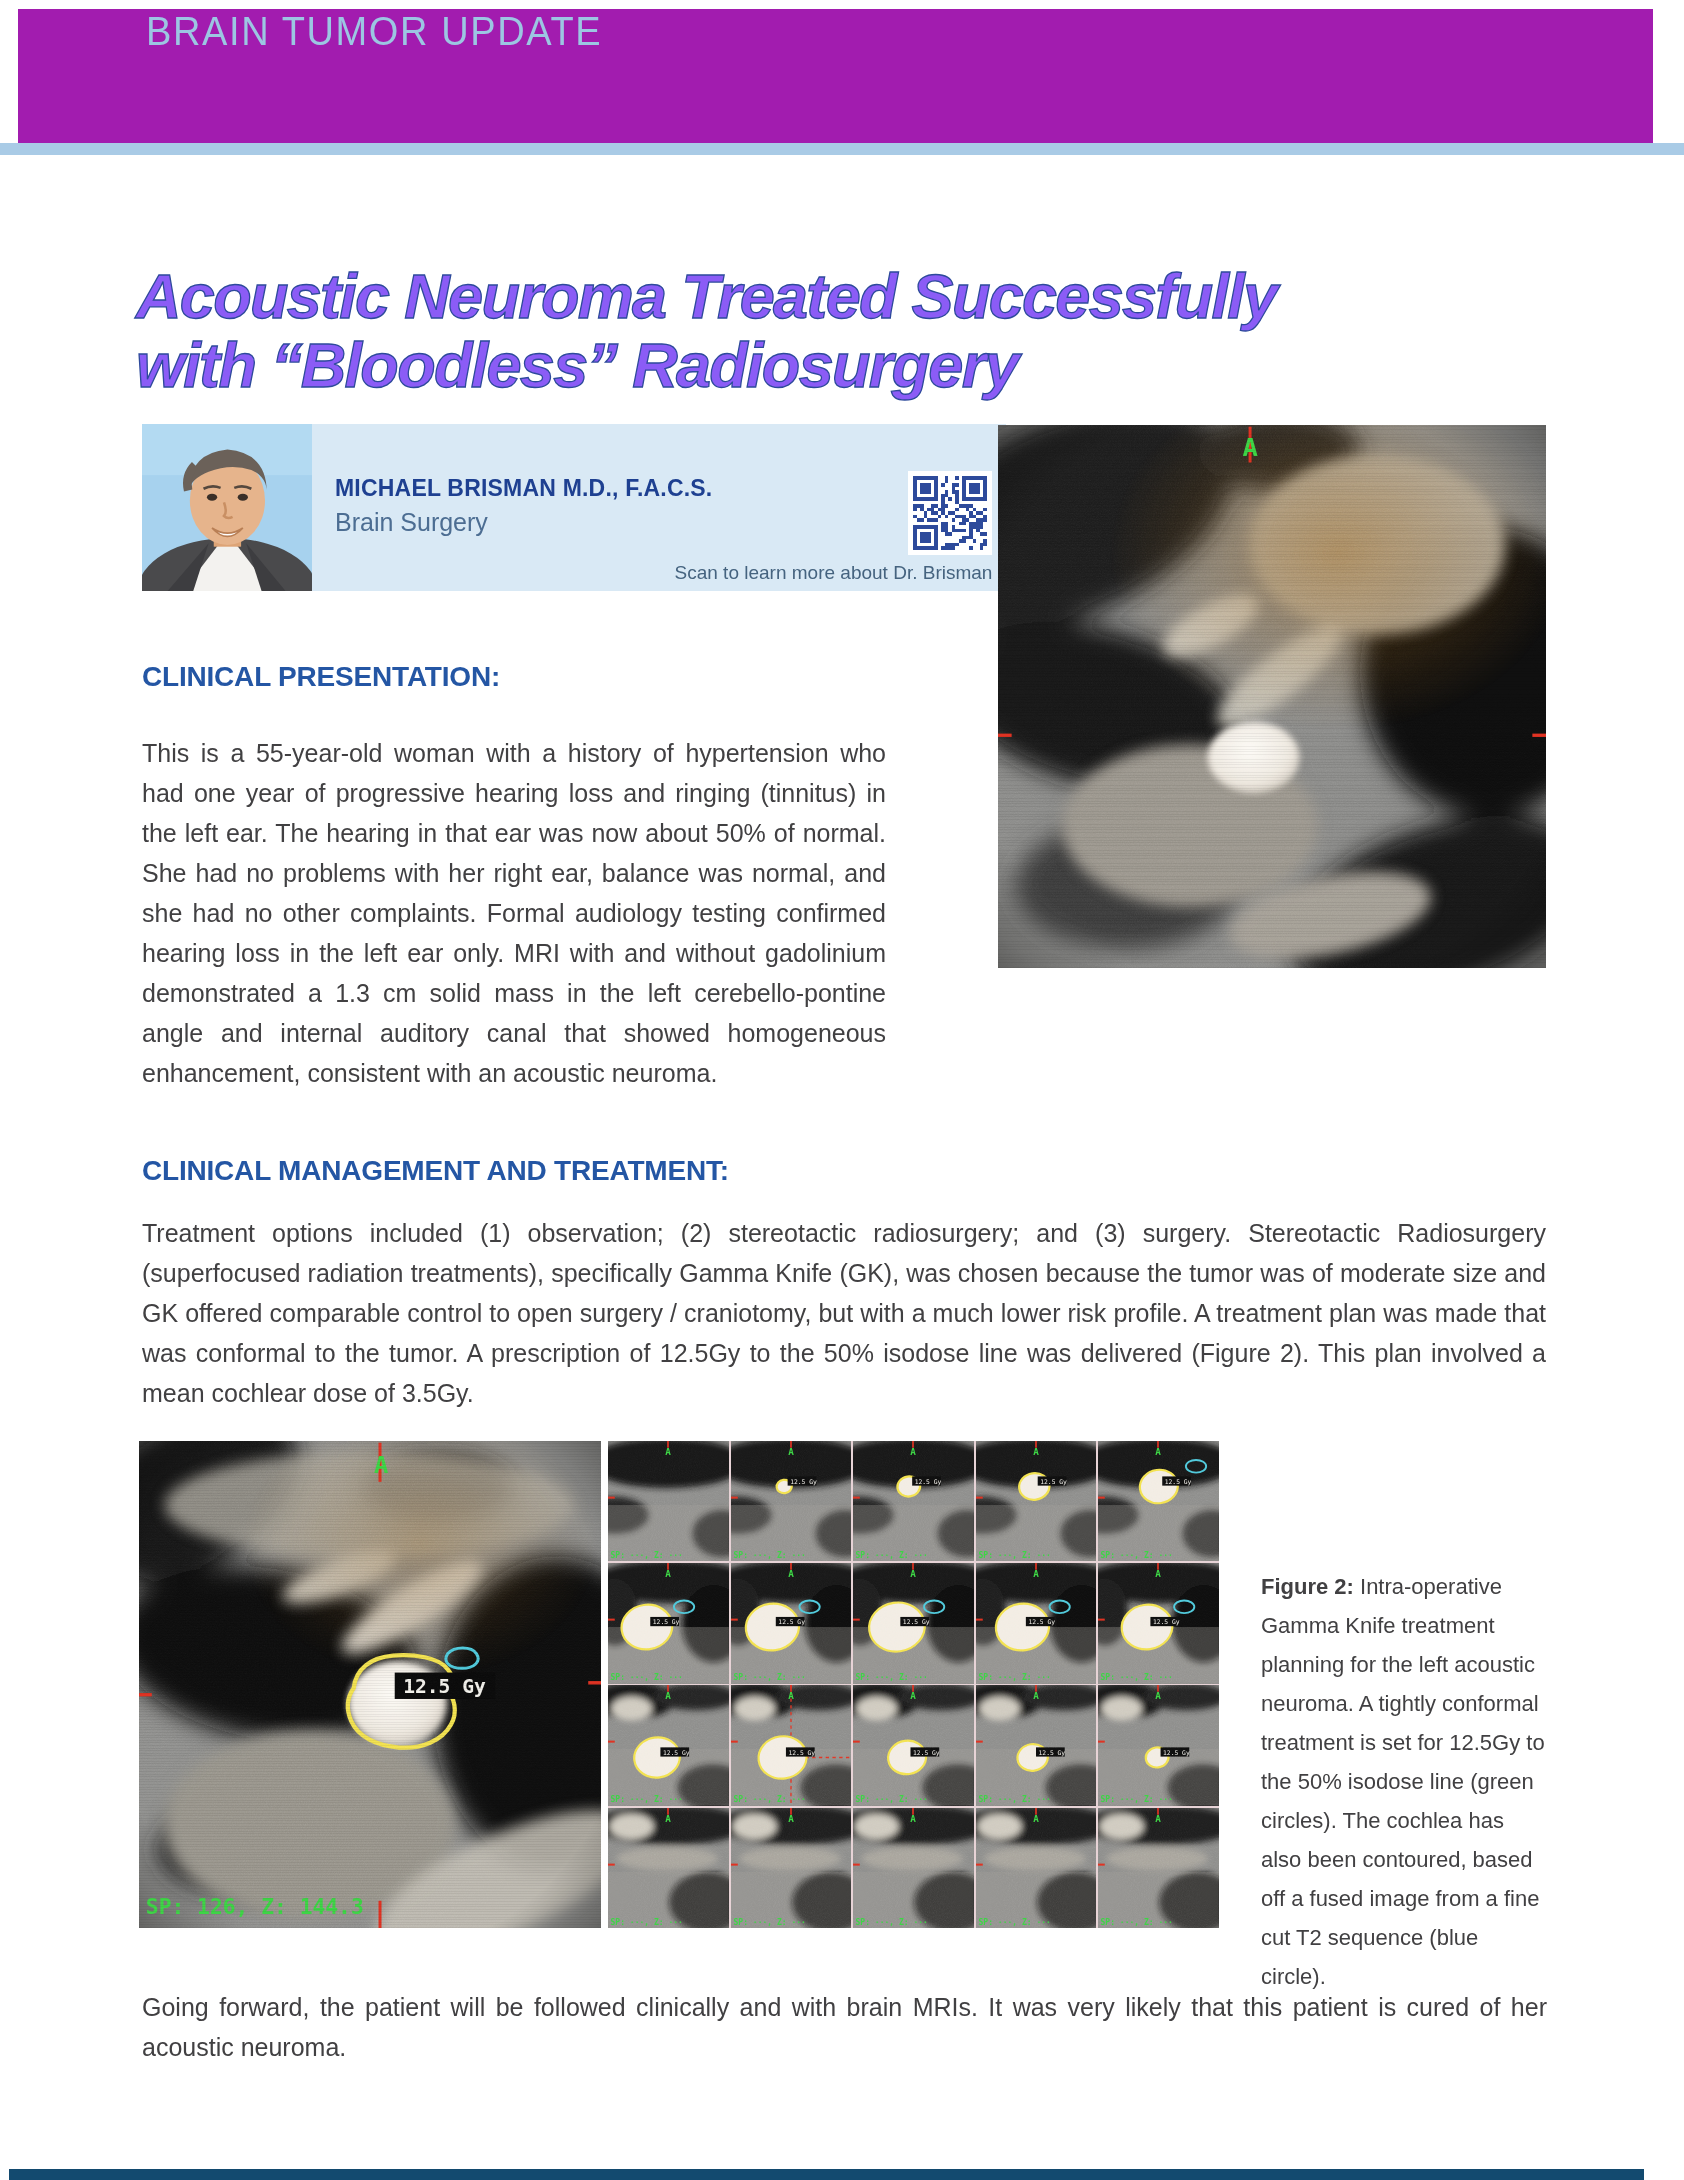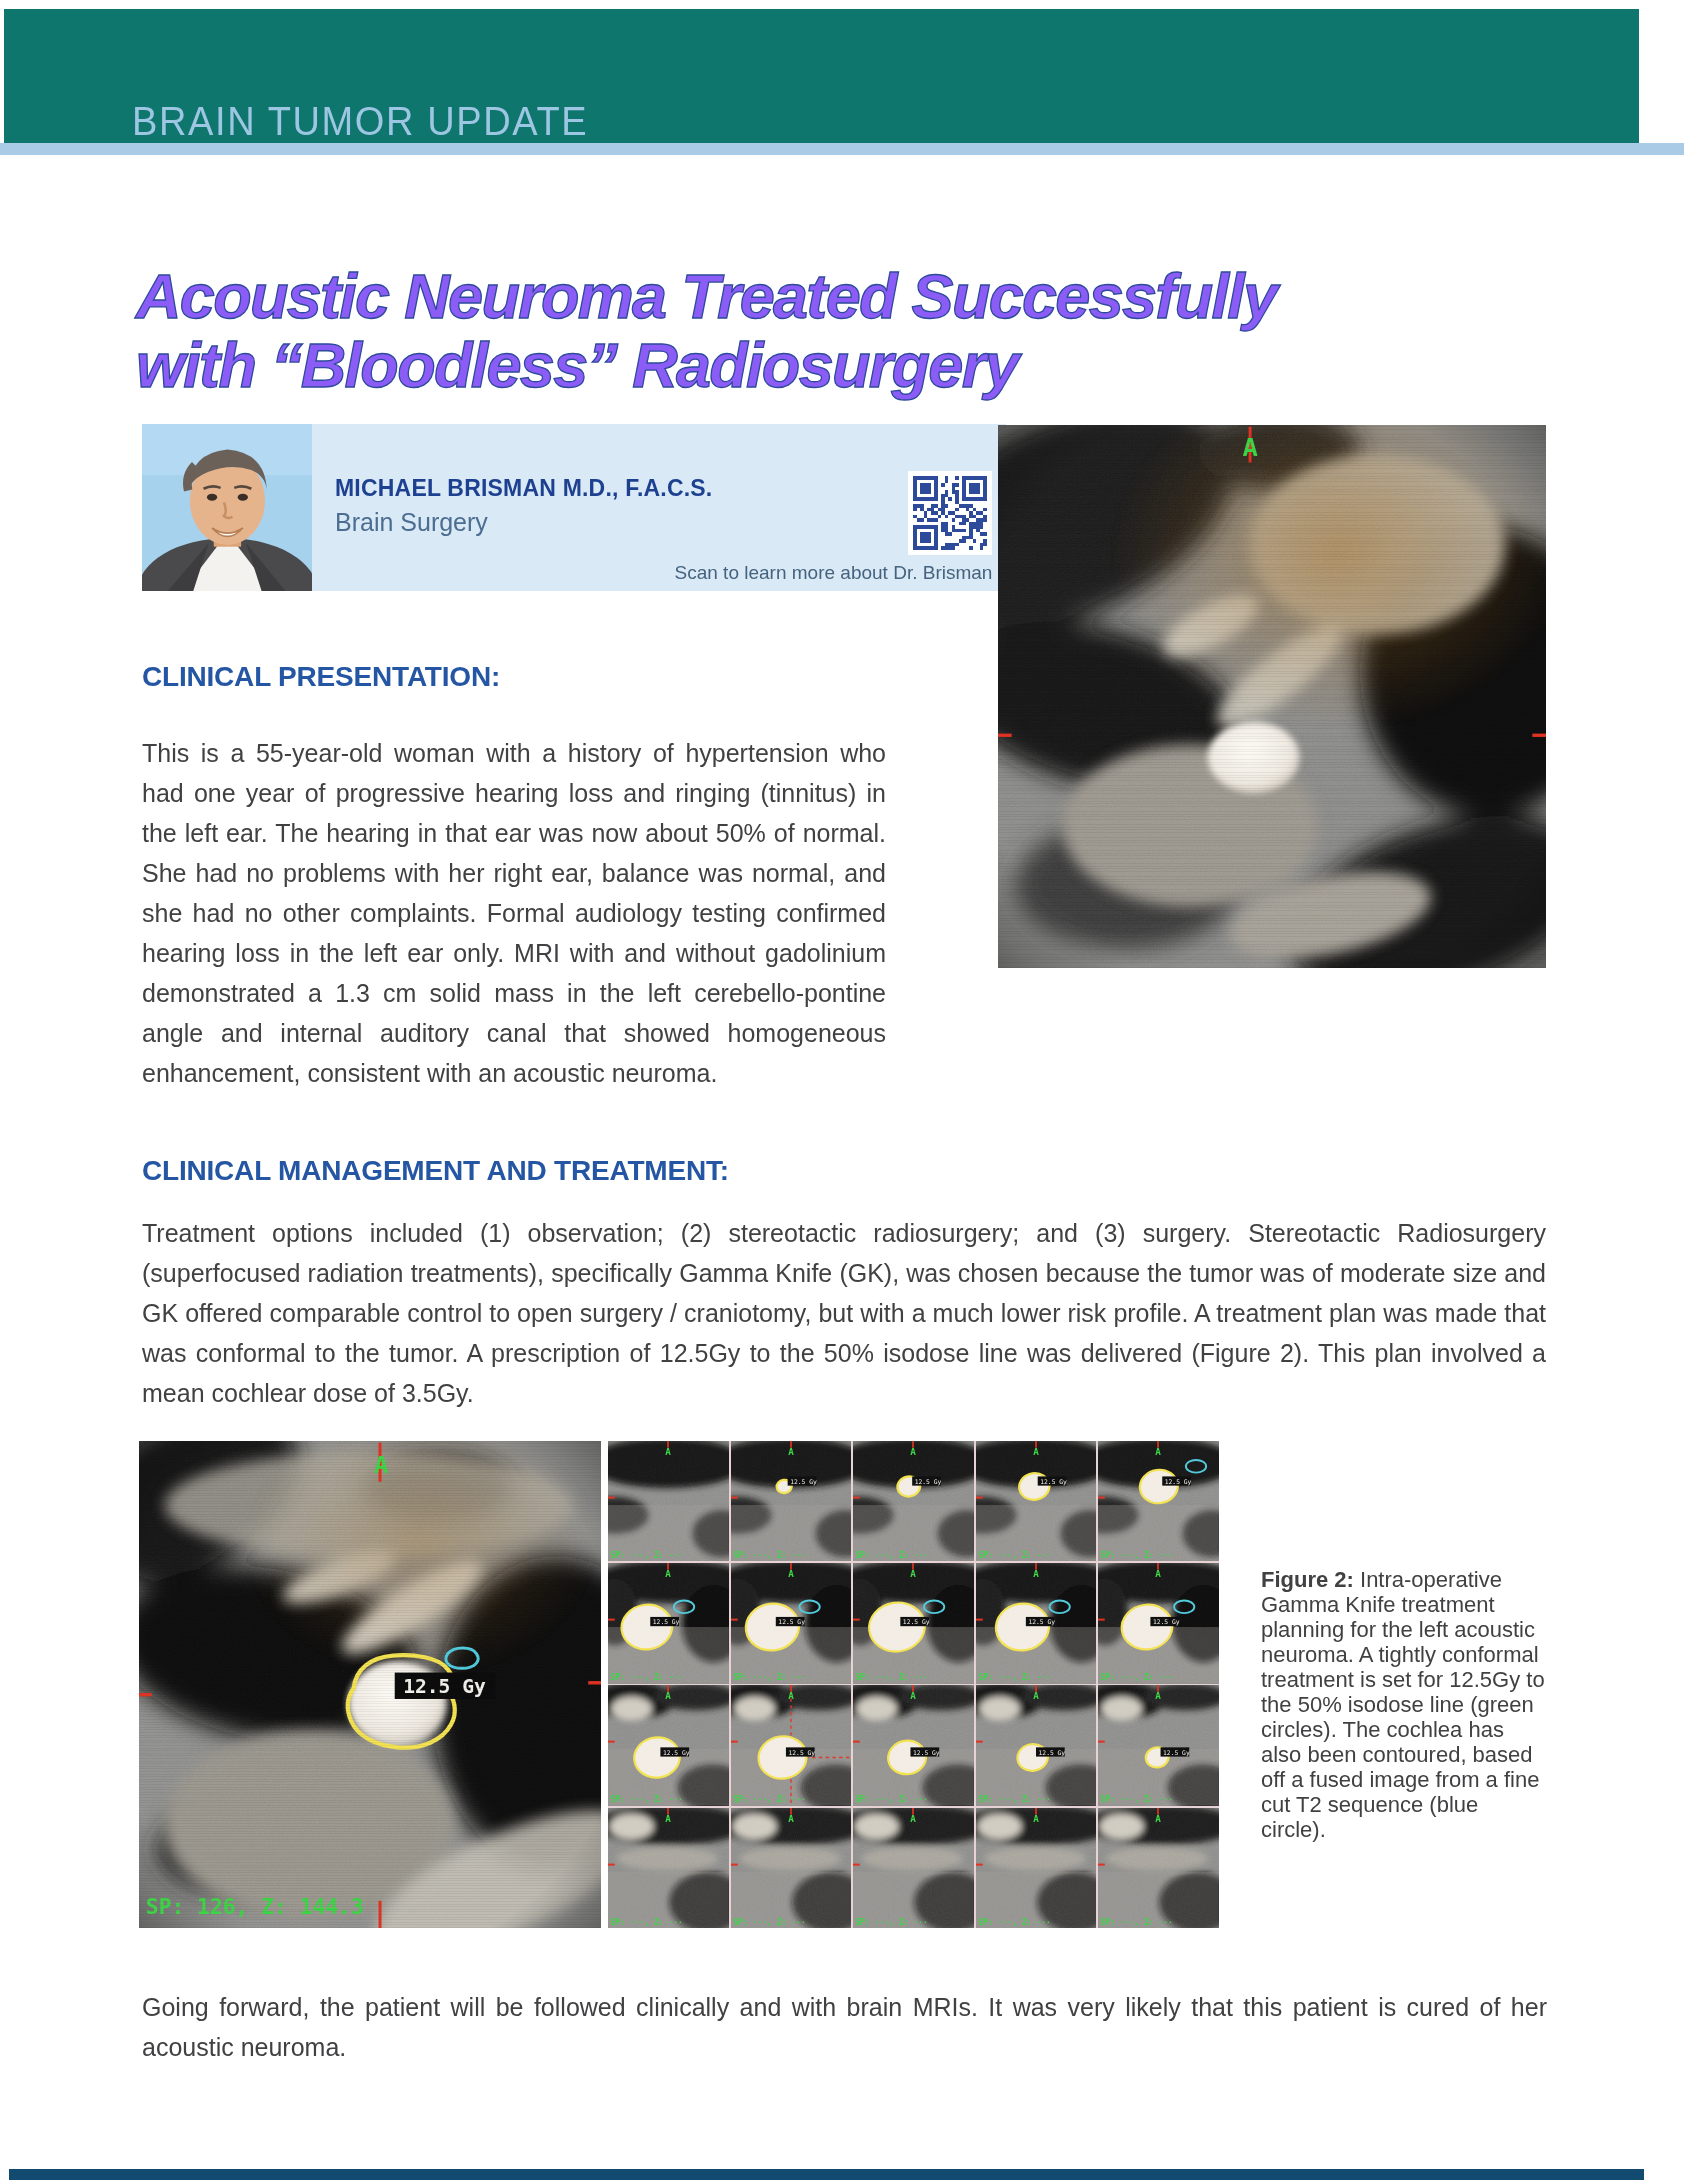--- a/index.html
+++ b/index.html
@@ -2,22 +2,22 @@
 <html style="font-size:13.6px"><head>
 <meta charset="utf-8">
 <style>
   html,body{margin:0;padding:0;}
   body{
     width:1685px;height:2181px;position:relative;background:#ffffff;
     font-family:"Liberation Sans", sans-serif;color:#414042;
     -webkit-font-smoothing:antialiased;
   }
   .band{
-    position:absolute;left:4px;top:8.5px;width:1635px;height:135px;
-    background:#0f766e;display:flex;align-items:flex-end;
+    position:absolute;left:18px;top:8.5px;width:1635px;height:135px;
+    background:#a21caf;display:flex;align-items:flex-start;
   }
   .kicker{
     margin-left:128px;font-size:40px;font-weight:400;color:#9cc6e2;
     letter-spacing:1.7px;transform:scaleX(.95);transform-origin:left center;white-space:nowrap;
   }
   .strip{position:absolute;left:0;top:143px;width:1685px;height:12px;background:#a9cbe6;}
   .page-title{
     position:absolute;left:136px;top:220px;width:1465px;
     font-size:63px;line-height:69px;font-weight:bold;font-style:italic;
     color:#8b5cf6;-webkit-text-stroke:1.3px #2d4a9b;letter-spacing:-1.7px;
@@ -50,21 +50,21 @@
   .figcap b{color:#2b2b2b;}
   
   .fig2row{position:absolute;left:139px;top:1441px;width:1407px;height:487px;}
   .fig2main{position:absolute;left:0;top:0;width:462px;height:487px;}
   .fig2grid{
     position:absolute;left:469px;top:0;width:611px;height:487px;
     display:grid;grid-template-columns:repeat(5,1fr);grid-template-rows:repeat(4,1fr);
     gap:1.7px;background:#e7d3d6;
   }
   .tile{position:relative;line-height:0;background:#8d8d8b;overflow:hidden;}
-  .fig2cap{position:absolute;left:1122px;top:126px;width:288px;font-size:22px;line-height:25px;color:#414042;}
+  .fig2cap{position:absolute;left:1122px;top:126px;width:288px;font-size:22px;line-height:39px;color:#414042;}
   .footband{position:absolute;left:8.5px;top:2169px;width:1635px;height:12px;background:#134a6f;}
   svg{display:block;}
 </style>
 </head>
 <body>
 
 <svg width="0" height="0" style="position:absolute" aria-hidden="true">
   <defs>
     <filter id="grain" x="0%" y="0%" width="100%" height="100%">
       <feTurbulence type="fractalNoise" baseFrequency="0.85" numOctaves="2" seed="7" stitchTiles="stitch"></feTurbulence>

